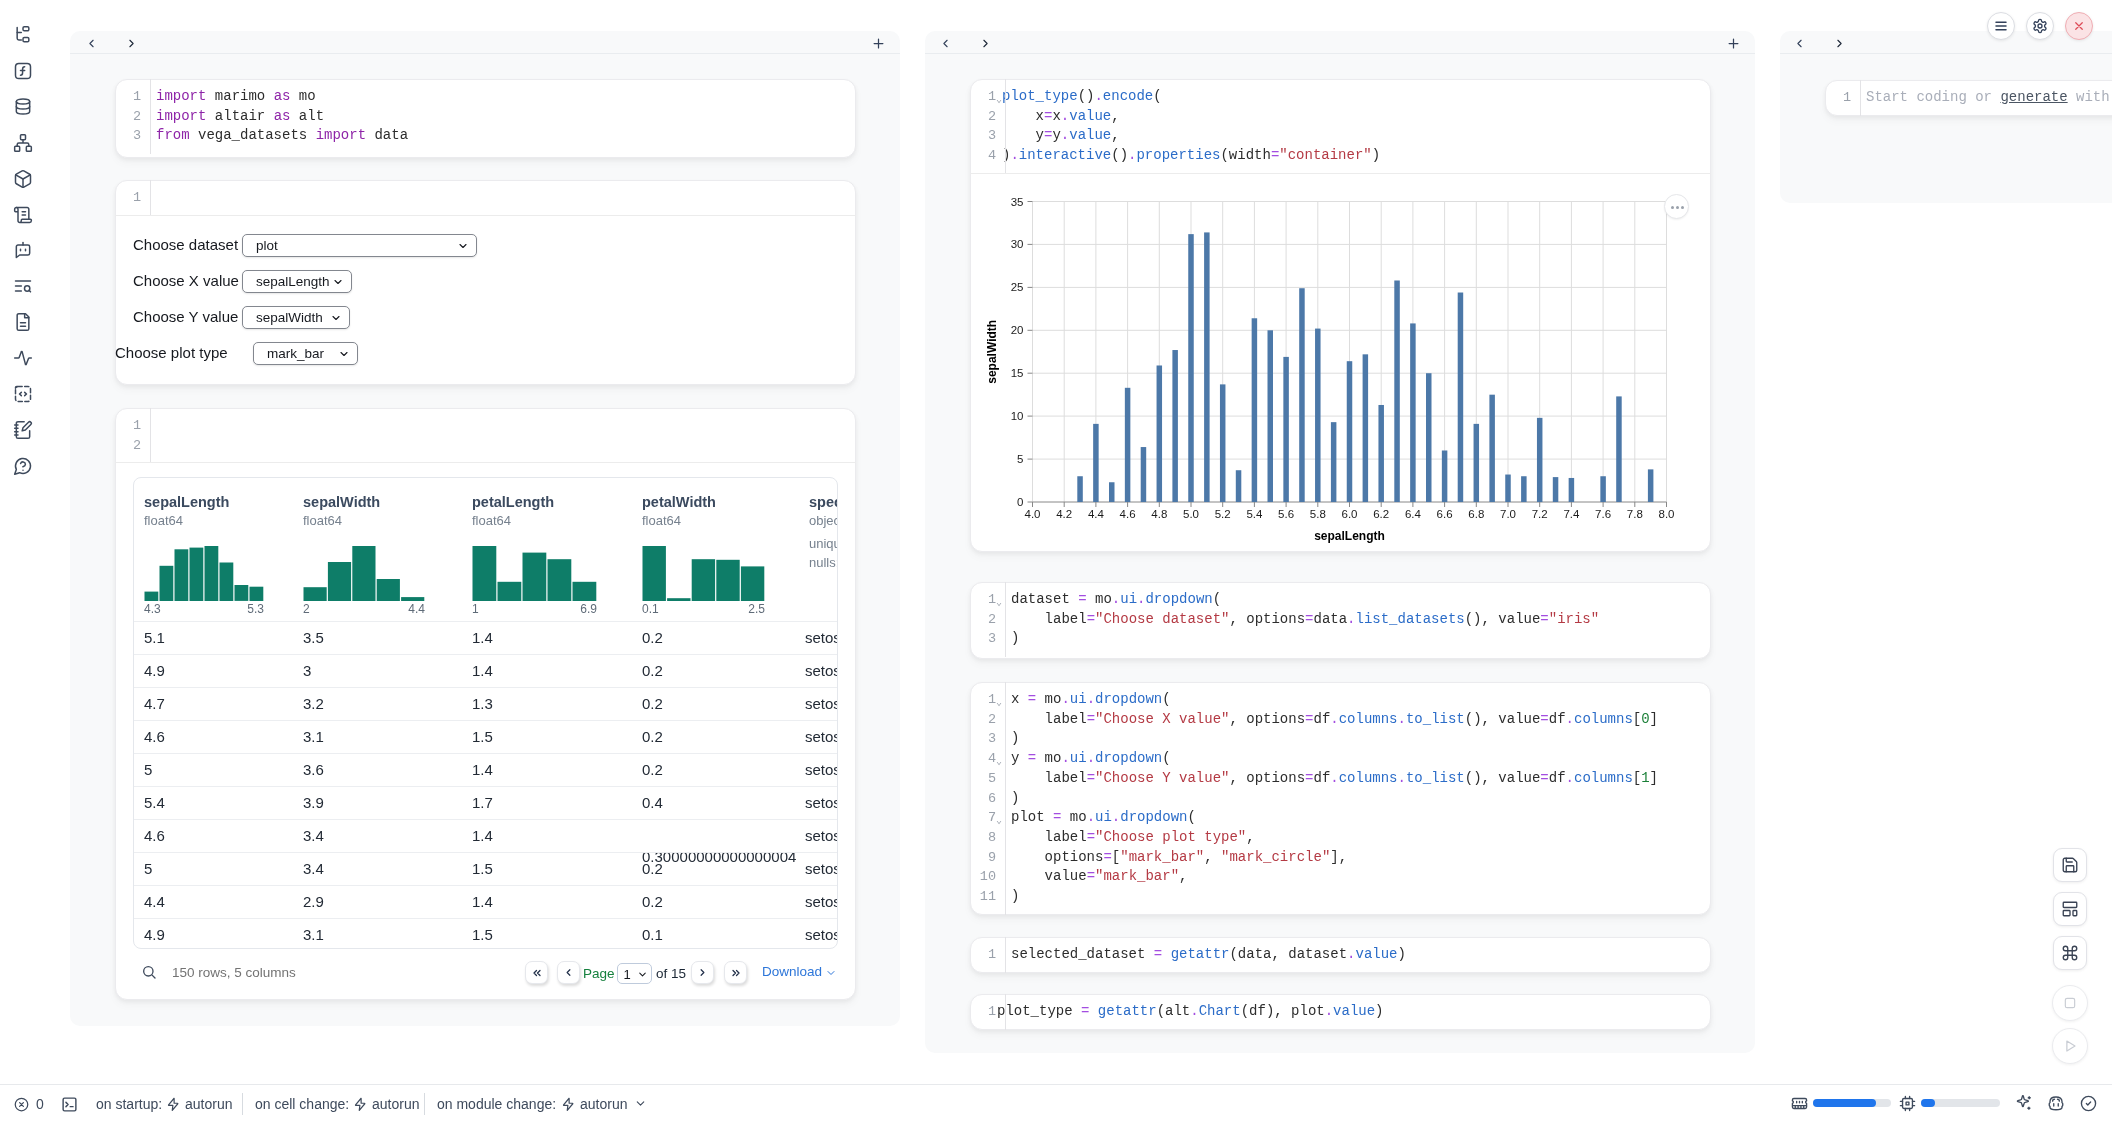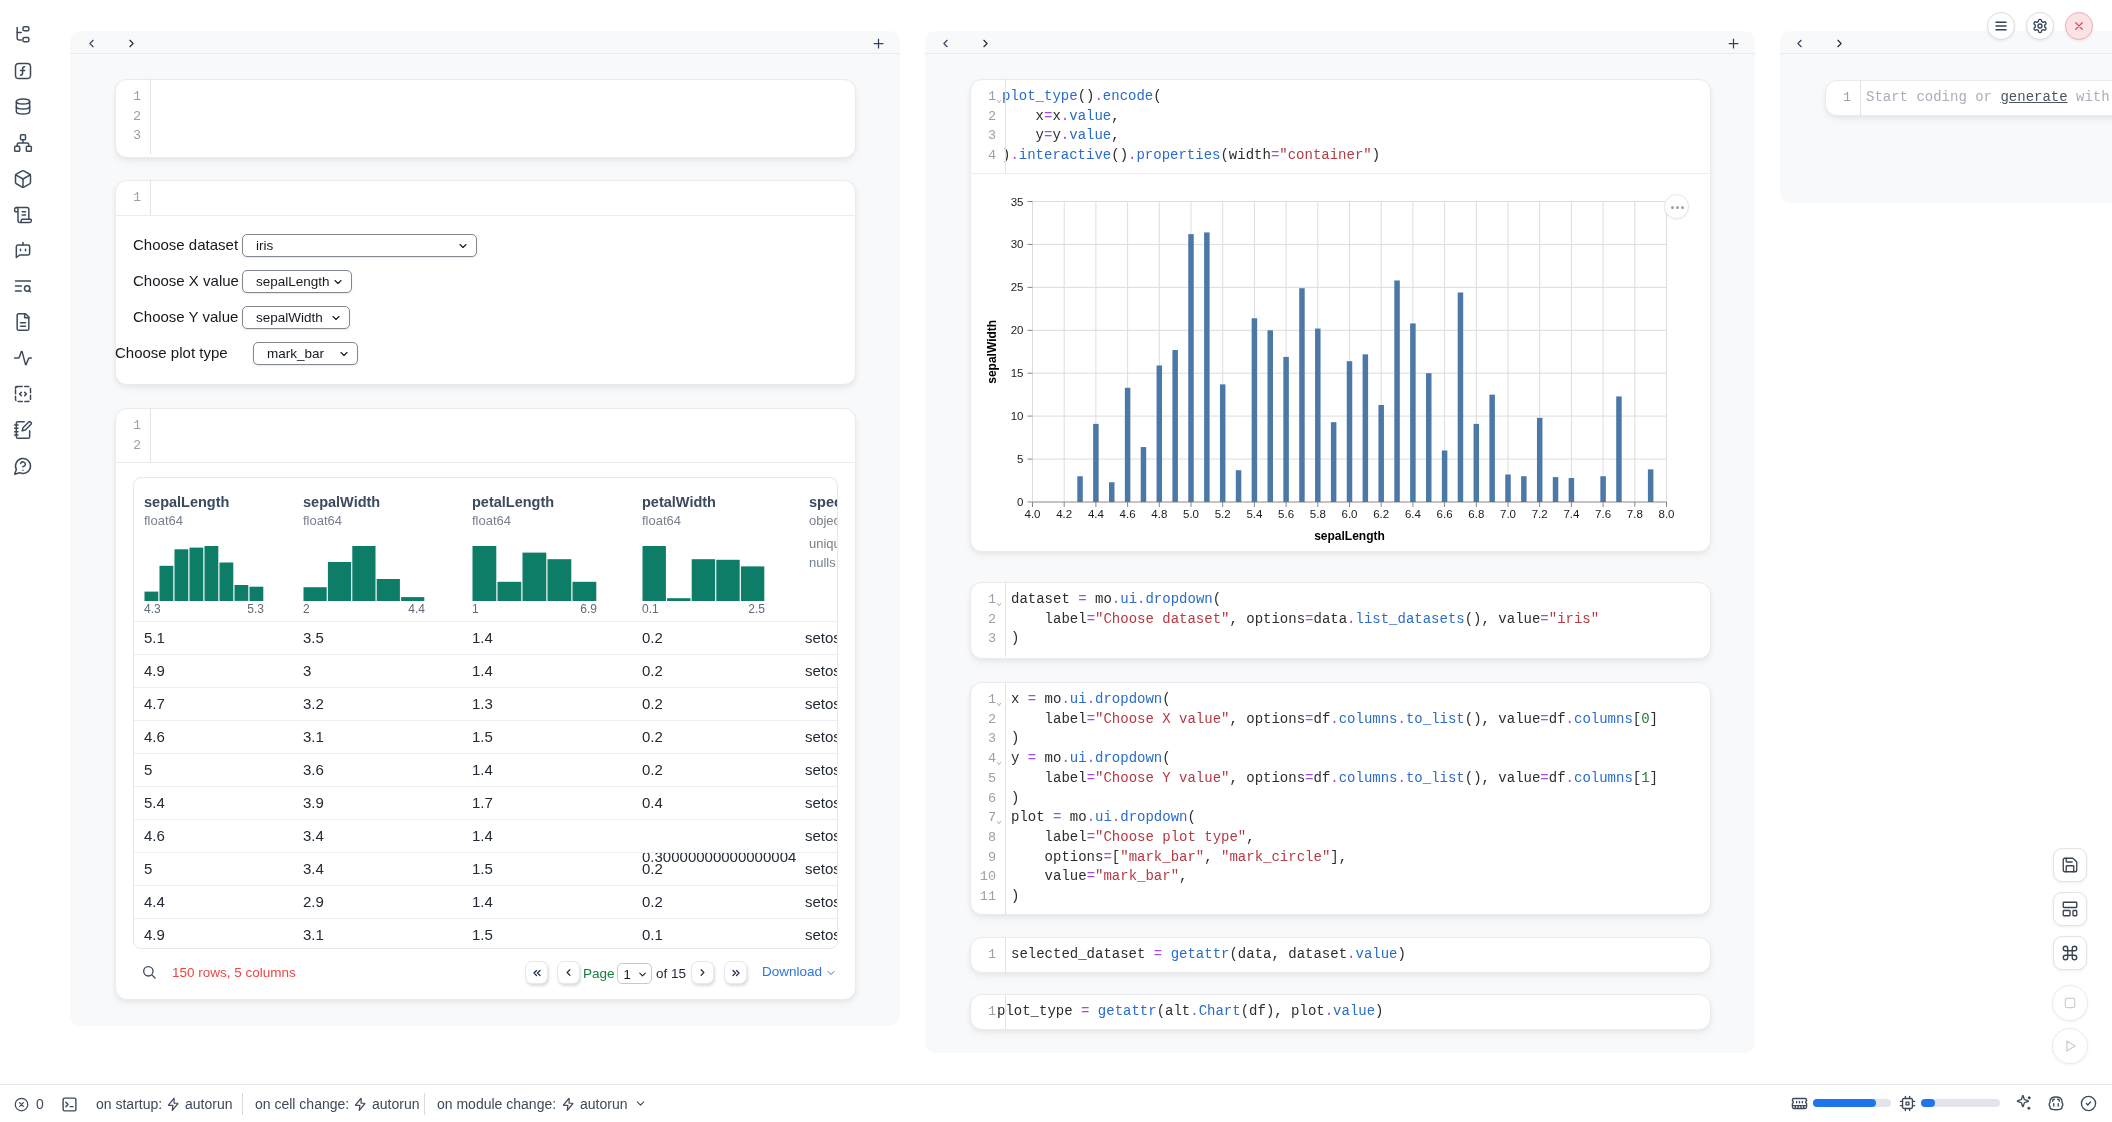--- a/index.html
+++ b/index.html
@@ -131,29 +131,32 @@
         <path d="M12 5v14M5 12h14"></path>
       </svg>
     </div>
 </div>
 <div class="cell" style="left:115px;top:79px;width:741px;height:79px"></div>
 <div class="codeblk abs" style="left:115px;top:79px;width:741px;height:75.1px">
     <div class="gutline" style="left:35px"></div>
     <div class="ln" style="left:0;width:26px">1
 2
 3</div>
+    <div class="cd" style="margin-left:41px"><span class="k">import</span> marimo <span class="k">as</span> mo
+<span class="k">import</span> altair <span class="k">as</span> alt
+<span class="k">from</span> vega_datasets <span class="k">import</span> data</div>
   </div>
 <div class="cell" style="left:115px;top:180px;width:741px;height:205px"></div>
 <div class="codeblk divider abs" style="left:115px;top:180px;width:741px;height:35.7px">
     <div class="gutline" style="left:35px"></div>
     <div class="ln" style="left:0;width:26px">1</div>
   </div>
 <div class="uirow" style="left:133px;top:236px">Choose dataset</div>
 <div class="sel" style="left:242px;top:233.5px;width:235px;height:23px">
-    <span class="t">iris</span>
+    <span class="t">plot</span>
     <svg class="abs" style="left:214px;top:5.5px" width="12" height="12" viewBox="0 0 24 24" fill="none" stroke="#16191f" stroke-width="2.2" stroke-linecap="round" stroke-linejoin="round">
       <path d="M6 9l6 6 6-6"></path>
     </svg>
   </div>
 <div class="uirow" style="left:133px;top:272px">Choose X value</div>
 <div class="sel" style="left:242px;top:269.5px;width:110px;height:23px">
     <span class="t">sepalLength</span>
     <svg class="abs" style="left:89px;top:5.5px" width="12" height="12" viewBox="0 0 24 24" fill="none" stroke="#16191f" stroke-width="2.2" stroke-linecap="round" stroke-linejoin="round">
       <path d="M6 9l6 6 6-6"></path>
     </svg>
@@ -288,21 +291,21 @@
 <div class="abs tval" style="left:10px;top:448px">4.9</div>
 <div class="abs tval" style="left:169px;top:448px">3.1</div>
 <div class="abs tval" style="left:338px;top:448px">1.5</div>
 <div class="abs tval" style="left:508px;top:448px">0.1</div>
 <div class="abs tval" style="left:671px;top:448px">setosa</div>
 </div>
 <svg class="abs" style="left:141px;top:964px" width="16" height="16" viewBox="0 0 24 24" fill="none" stroke="#3e4a5c" stroke-width="2" stroke-linecap="round">
     <circle cx="11" cy="11" r="7"></circle>
     <path d="M21 21l-4.3-4.3"></path>
   </svg>
-<div class="abs" style="left:172px;top:964.5px;font-size:13.5px;color:#ef4444">150 rows, 5 columns</div>
+<div class="abs" style="left:172px;top:964.5px;font-size:13.5px;color:#737373">150 rows, 5 columns</div>
 <div class="pgbtn" style="left:525px;top:961px">
     <svg class="abs" style="left:4.5px;top:4.5px" width="12" height="12" viewBox="0 0 24 24" fill="none" stroke="#22304a" stroke-width="2.6" stroke-linecap="round" stroke-linejoin="round">
       <path d="M11 17l-5-5 5-5M18 17l-5-5 5-5"></path>
     </svg>
   </div>
 <div class="pgbtn" style="left:556.5px;top:961px">
     <svg class="abs" style="left:5px;top:5px" width="11" height="11" viewBox="0 0 24 24" fill="none" stroke="#22304a" stroke-width="2.6" stroke-linecap="round" stroke-linejoin="round">
       <path d="M15 18l-6-6 6-6"></path>
     </svg>
   </div>

